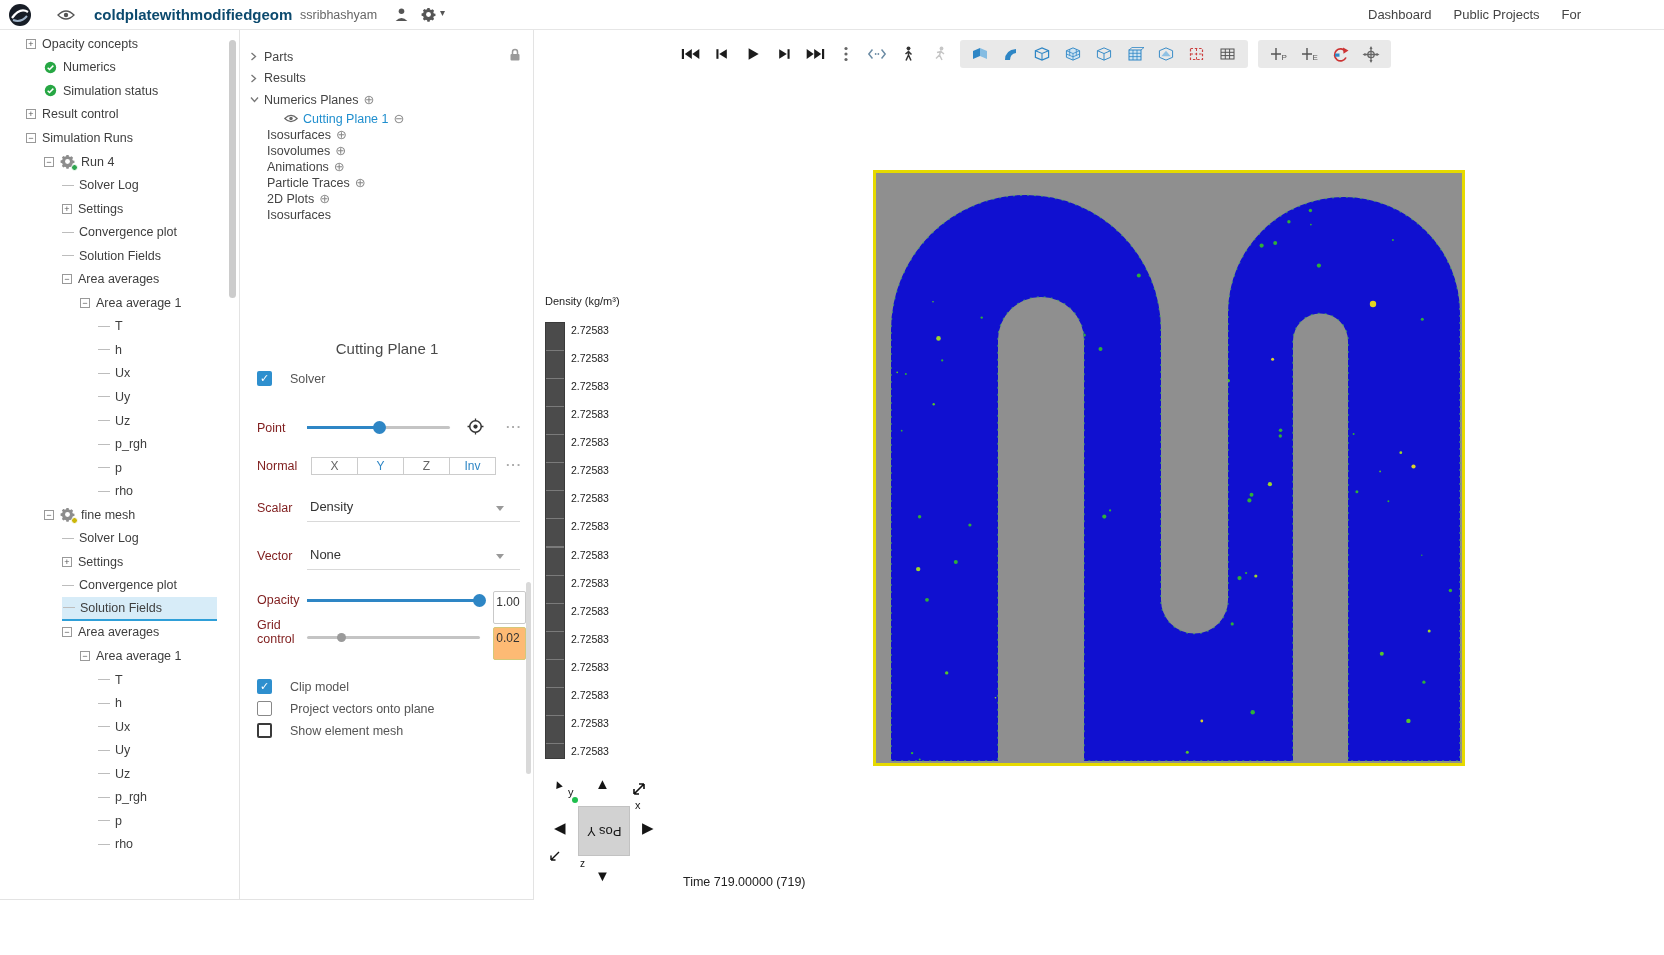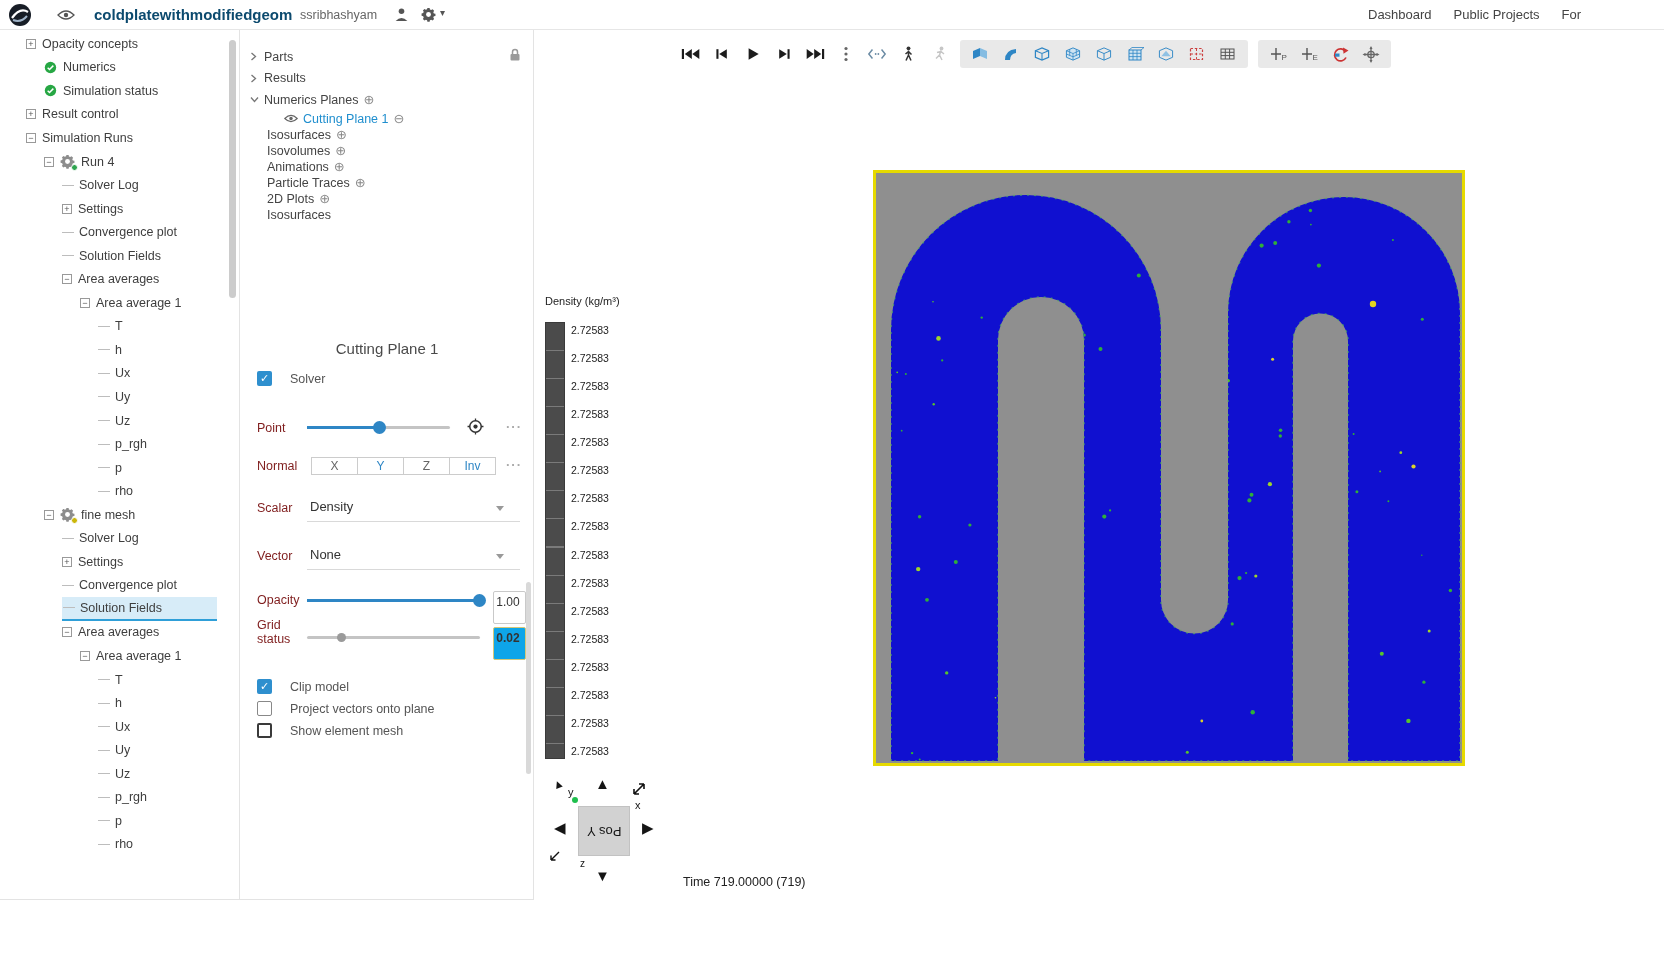--- a/index.html
+++ b/index.html
@@ -66,21 +66,21 @@
 .slider .knob{position:absolute;top:-5px;width:13px;height:13px;border-radius:50%;background:#2e86c5;display:block;}
 .slider .knob.sm{top:-3px;width:9px;height:9px;background:#9a9a9a;}
 .ticon{position:absolute;display:inline-flex;cursor:pointer;}
 .mdots{position:absolute;color:#aaa;font-weight:bold;font-size:13px;letter-spacing:1px;cursor:pointer;}
 .nbtns{position:absolute;display:flex;}
 .nbtn{width:47px;height:18px;border:1px solid #ccc;margin-right:-1px;font-size:12px;text-align:center;line-height:16px;color:#666;background:#fff;cursor:pointer;}
 .nbtn.sel{color:#2e86c5;}
 .selline{position:absolute;height:1px;background:#d9d9d9;}
 .caret{position:absolute;width:0;height:0;border-left:4px solid transparent;border-right:4px solid transparent;border-top:5px solid #999;cursor:pointer;}
 .valbox{position:absolute;width:33px;height:33px;border:1px solid #c9c9c9;border-radius:2px;font-size:12px;color:#333;text-align:center;padding:3px 3px 0 0;background:#fff;}
-.valbox.yellow{background:#0ea5e9;border-color:#d4c879;font-weight:bold;}
+.valbox.yellow{background:#fdba74;border-color:#d4c879;}
 .pscroll{position:absolute;right:2px;top:552px;width:5px;height:192px;background:#d9d9d9;border-radius:3px;}
 
 
 .viewport{position:absolute;left:534px;top:30px;width:1130px;height:925px;background:#fff;}
 .vp-toolbar{position:absolute;left:146px;top:10px;display:flex;align-items:center;gap:10px;}
 .tg{display:flex;align-items:center;gap:9px;}
 .tg.panel{background:#e9e9e9;border-radius:3px;padding:4px 9px;}
 .ti{width:22px;height:20px;display:flex;align-items:center;justify-content:center;cursor:pointer;}
 .ti svg{display:block;}
 
@@ -431,21 +431,21 @@
     <span class="caret" style="left:256px;top:524px;"></span>
     <div class="selline" style="left:67px;top:539px;width:213px;"></div>
 
     <span class="plabel" style="left:17px;top:563px;">Opacity</span>
     <div class="slider" style="left:67px;top:569px;width:173px;">
       <span class="fill" style="width:173px;"></span>
       <span class="knob" style="left:166px;"></span>
     </div>
     <span class="valbox" style="left:253px;top:561px;">1.00</span>
 
-    <span class="plabel" style="left:17px;top:588px;width:46px;line-height:14px;">Grid status</span>
+    <span class="plabel" style="left:17px;top:588px;width:46px;line-height:14px;">Grid control</span>
     <div class="slider" style="left:67px;top:606px;width:173px;">
       <span class="knob sm" style="left:30px;"></span>
     </div>
     <span class="valbox yellow" style="left:253px;top:597px;">0.02</span>
 
     <div class="row-flex" style="left:17px;top:649px;">
       <span class="cb on">✓</span>
       <span class="cbl">Clip model</span>
     </div>
     <div class="row-flex" style="left:17px;top:671px;">

